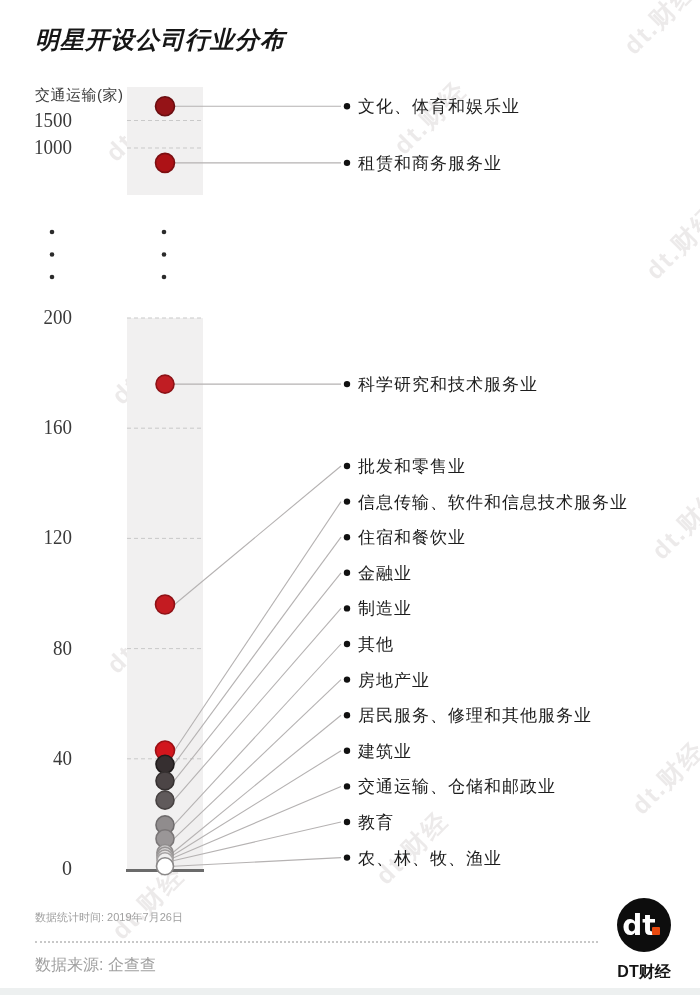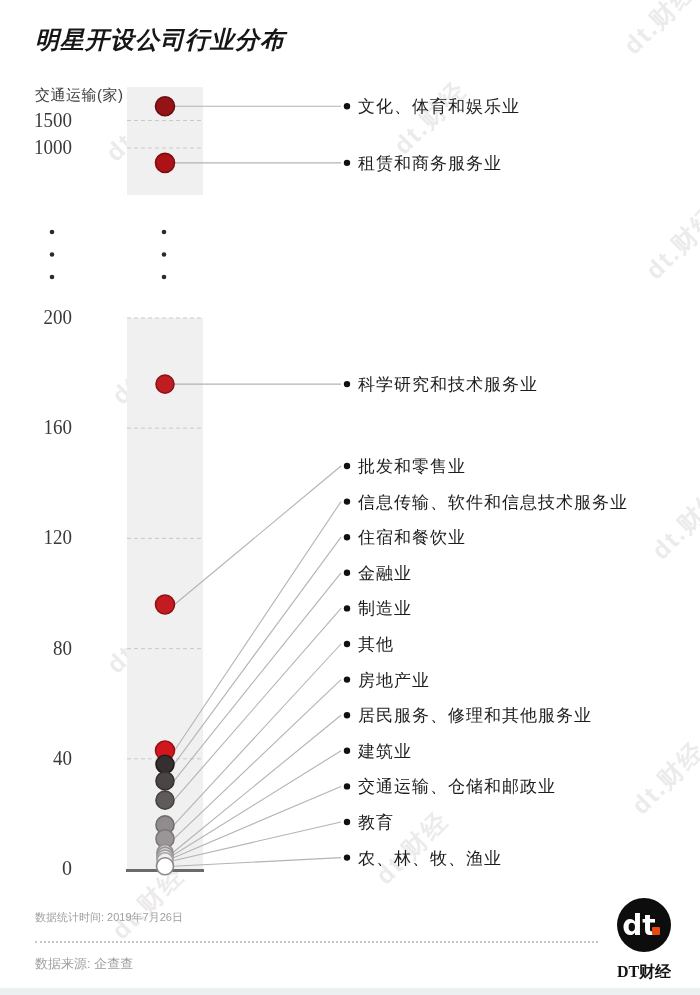--- a/index.html
+++ b/index.html
@@ -16,23 +16,23 @@
     letter-spacing:.5px;white-space:nowrap;z-index:3;
   }
   #chart{position:absolute;left:0;top:0;z-index:2;}
   .wm{
     position:absolute;font-size:25px;font-weight:bold;letter-spacing:2px;
     color:#cfc9c9;opacity:.38;transform:translate(-50%,-50%) rotate(-45deg);
     white-space:nowrap;z-index:1;pointer-events:none;
   }
   .footer-line1{position:absolute;left:35px;top:910px;font-size:11px;color:#a0a0a0;white-space:nowrap;z-index:3;}
   .footer-divider{position:absolute;left:35px;top:941px;width:563px;border-top:2px dotted #c8c8c8;z-index:3;}
-  .footer-line2{position:absolute;left:35px;top:955px;font-size:13px;color:#a0a0a0;white-space:nowrap;z-index:3;}
+  .footer-line2{position:absolute;left:35px;top:955px;font-size:16px;color:#a0a0a0;white-space:nowrap;z-index:3;}
   .logo-wrap{position:absolute;left:610px;top:894px;width:68px;z-index:3;text-align:center;}
-  .brand-text{position:absolute;left:606px;top:962px;width:76px;text-align:center;font-size:16px;font-weight:600;color:#141414;z-index:3;font-family:Liberation Serif, serif;}
+  .brand-text{position:absolute;left:606px;top:962px;width:76px;text-align:center;font-size:16px;font-weight:600;color:#141414;z-index:3;}
   .bottom-strip{position:absolute;left:0;top:988px;width:700px;height:7px;background:#edf0f0;z-index:0;}
 </style>
 </head>
 <body>
 
 <div class="bottom-strip"></div>
 
 <div class="title">明星开设公司行业分布</div>
 <div class="ylabel">交通运输(家)</div>
 

